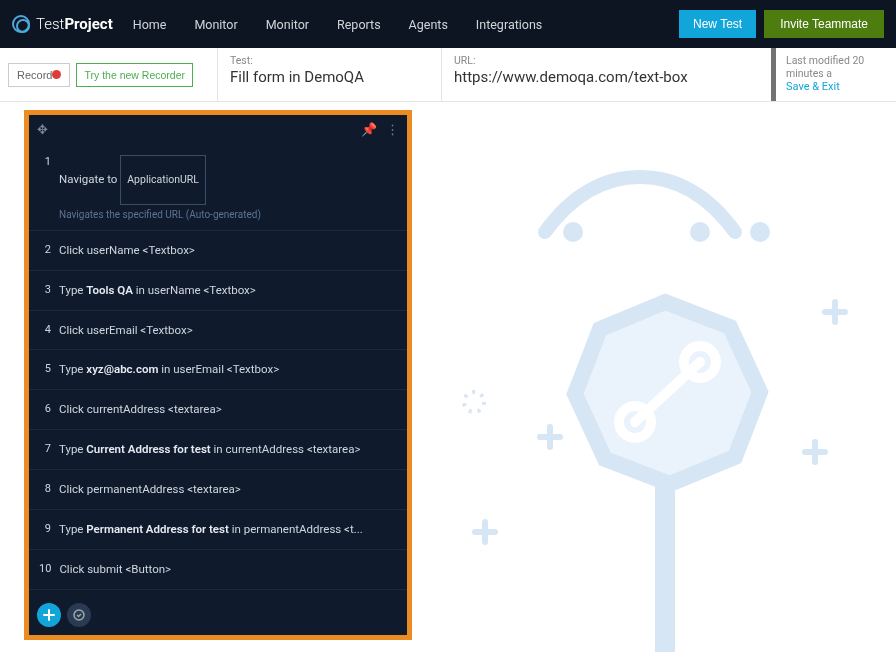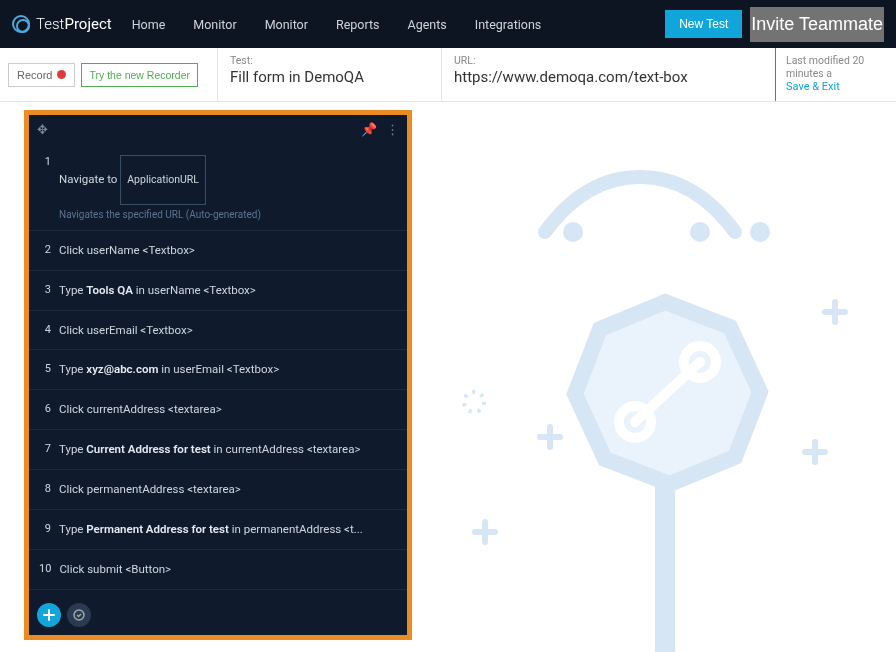--- a/index.html
+++ b/index.html
@@ -3,33 +3,33 @@
 <meta charset="utf-8">
 <style>
   * { box-sizing: border-box; margin: 0; padding: 0; }
   body { font-family: -apple-system, BlinkMacSystemFont, "Segoe UI", Roboto, Arial, sans-serif; background: #fff; width: 896px; height: 652px; overflow: hidden; }
   
   .topbar { background: #0c1521; height: 48px; display: flex; align-items: center; padding: 0 12px; color: #fff; font-size: 12px; }
   .logo { display: flex; align-items: center; gap: 6px; margin-right: 20px; }
   .logo-icon { width: 18px; height: 18px; border-radius: 50%; border: 2px solid #4fa8dd; position: relative; }
   .logo-icon::after { content: ''; position: absolute; top: 2px; left: 2px; width: 10px; height: 10px; border-radius: 50%; border: 2px solid #4fa8dd; }
   .logo-text { font-size: 15px; font-weight: 300; display: flex; }
-  .logo-text b { font-weight: 400; }
+  .logo-text b { font-weight: 700; }
   .nav { display: flex; gap: 28px; flex: 1; }
   .nav-item { color: #cfd5db; cursor: pointer; font-size: 12.5px; }
   .btn-primary { background: #12a5d9; border: none; color: #fff; padding: 7px 14px; font-size: 12px; cursor: pointer; margin-right: 8px; }
-  .btn-warn { background: #737373; border: none; color: #fff; padding: 7px 1px; font-size: 18px; cursor: pointer; }
+  .btn-warn { background: #4d7c0f; border: none; color: #fff; padding: 7px 16px; font-size: 12px; cursor: pointer; }
   
   .subbar { height: 54px; border-bottom: 1px solid #e1e4e8; display: flex; align-items: stretch; }
   .subbar-left { width: 218px; display: flex; align-items: center; padding: 0 8px; gap: 6px; border-right: 1px solid #e1e4e8; }
-  .record-btn { border: 1px solid #ccc; background: #fff; padding: 5px 8px; font-size: 11px; cursor: pointer; display: flex; align-items: center; gap: 5px; color: #666; }
+  .record-btn { border: 1px solid #ccc; background: #fff; padding: 5px 8px; font-size: 11px; cursor: pointer; display: flex; align-items: center; color: #666; }
   .rec-dot { width: 9px; height: 9px; background: #e03b3b; border-radius: 50%; }
   .try-btn { border: 1px solid #4caf50; background: #fff; color: #4caf50; padding: 5px 7px; font-size: 10.5px; cursor: pointer; }
   .subbar-mid { flex: 0 0 224px; padding: 6px 12px; border-right: 1px solid #e1e4e8; }
-  .subbar-mid2 { flex: 1; padding: 6px 12px; border-right: 1px solid #737373; }
+  .subbar-mid2 { flex: 1; padding: 6px 12px; border-right: 5px solid #737373; }
   .subbar-right { flex: 0 0 120px; padding: 6px 10px; }
   .sub-label { font-size: 10.5px; color: #888; }
   .sub-value { font-size: 15px; color: #333; margin-top: 1px; }
   .sub-link { font-size: 11px; color: #12a5d9; cursor: pointer; }
 
   .main-area { position: relative; width: 896px; height: 554px; background: #fff; overflow: hidden; }
   
   .bg-illus { position: absolute; top: 0; left: 0; width: 100%; height: 100%; pointer-events: none; }
   
   .steps-panel-frame { position: absolute; top: 8px; left: 24px; width: 388px; height: 530px; border: 5px solid #eb8c23; background: #0c1521; }

